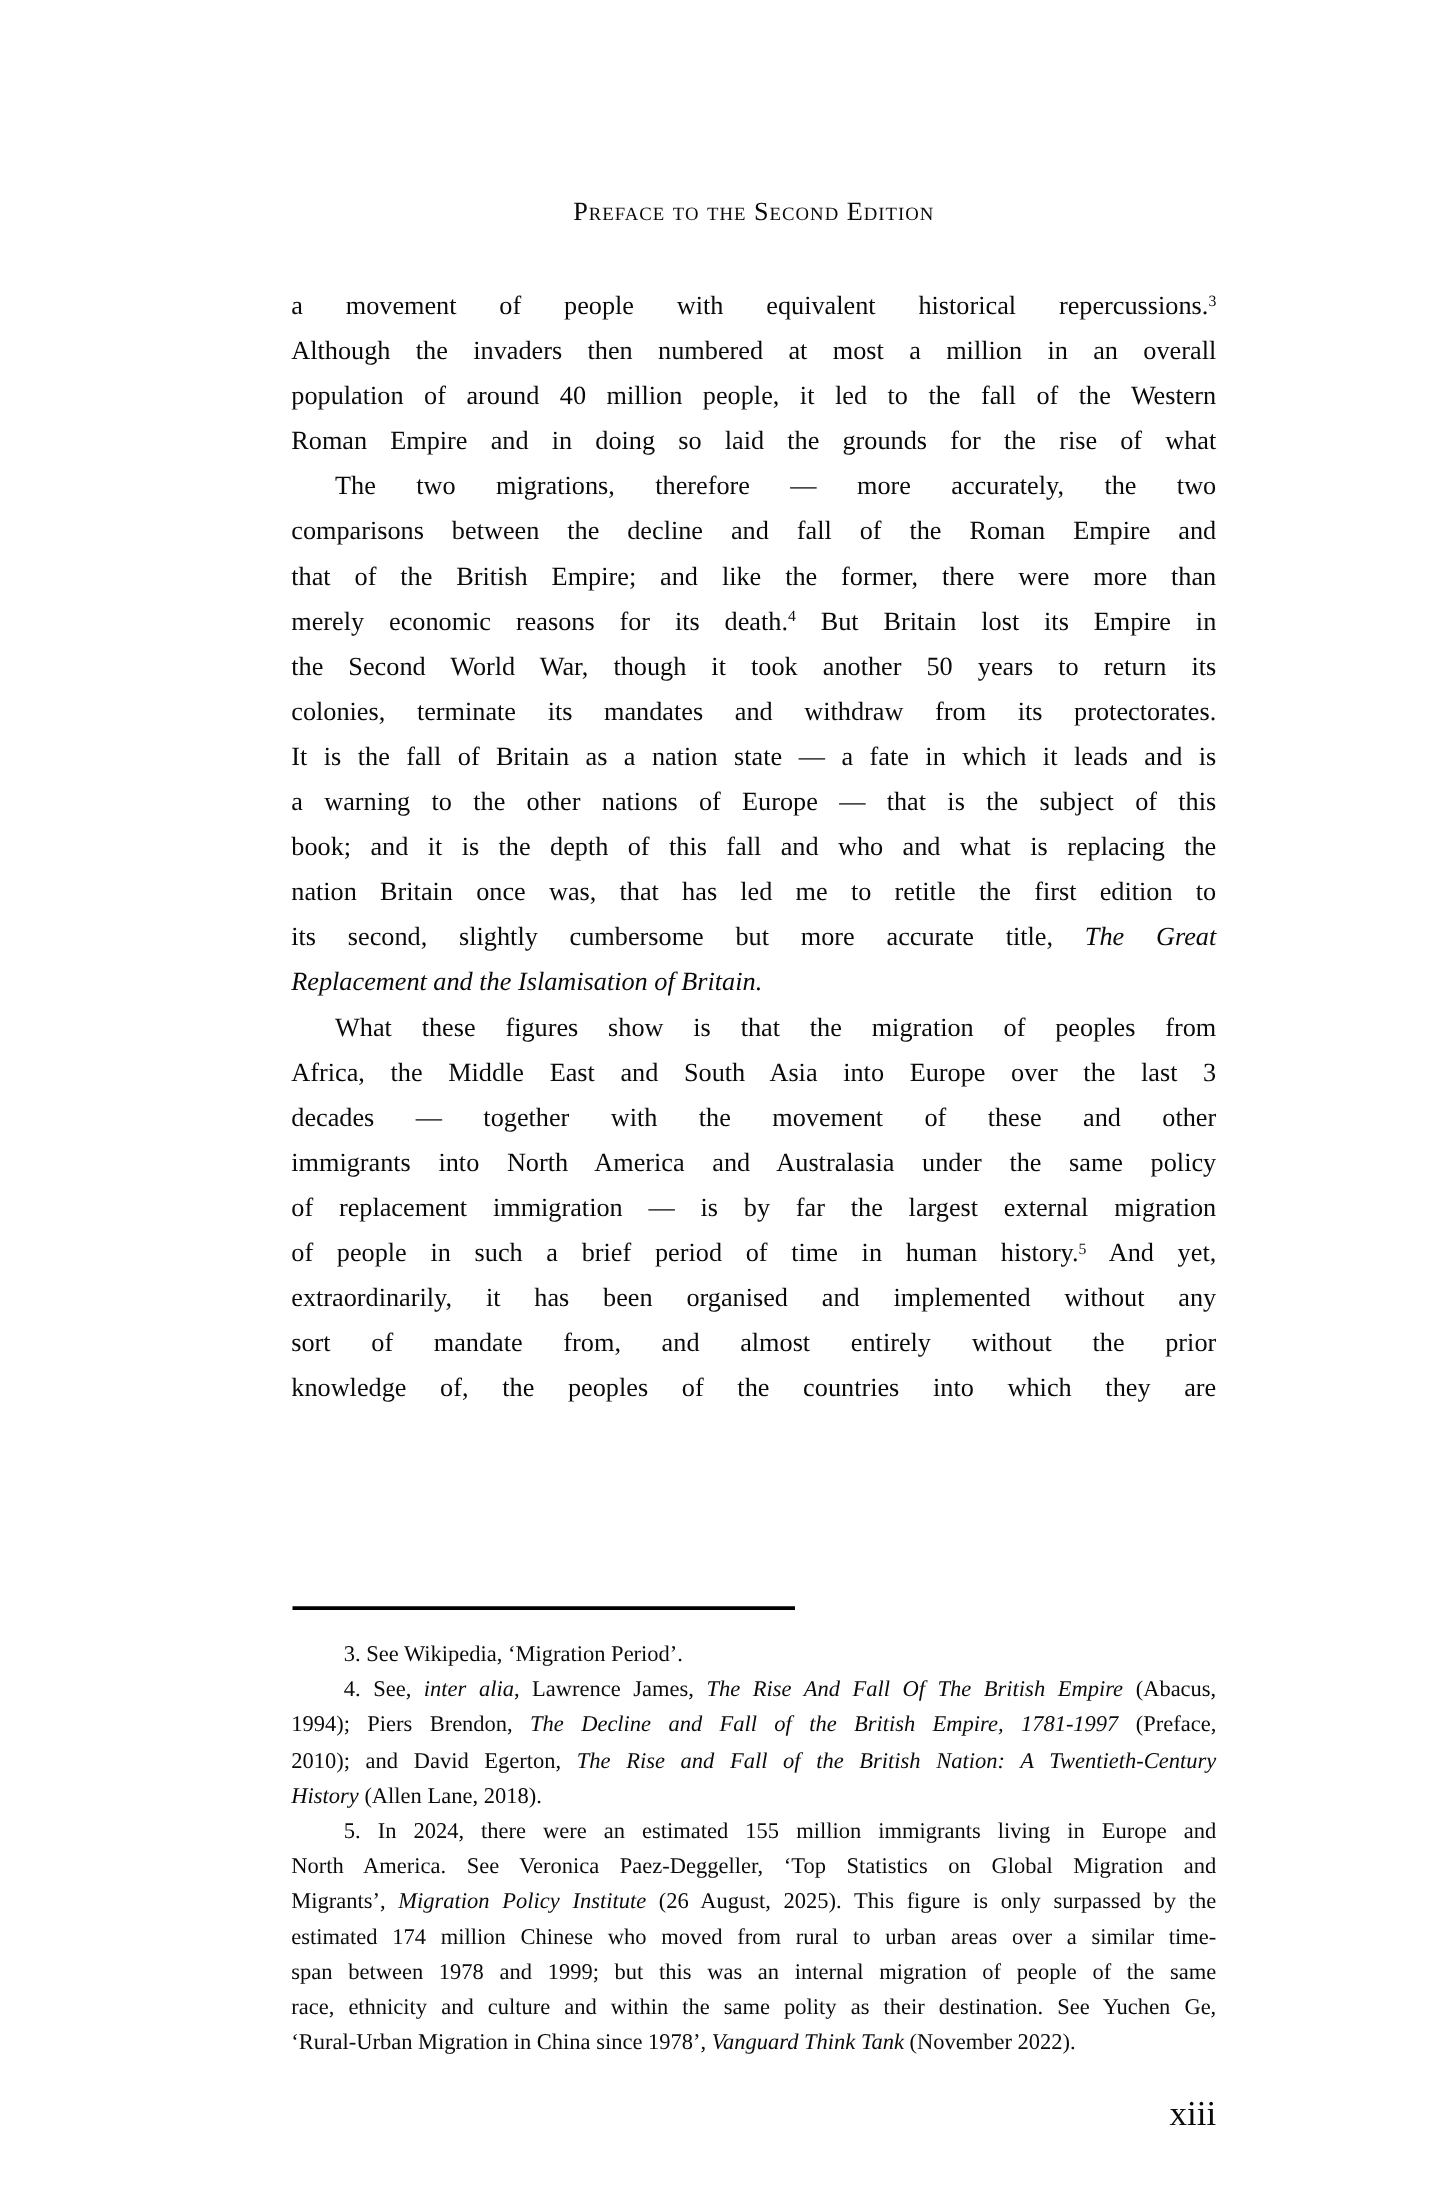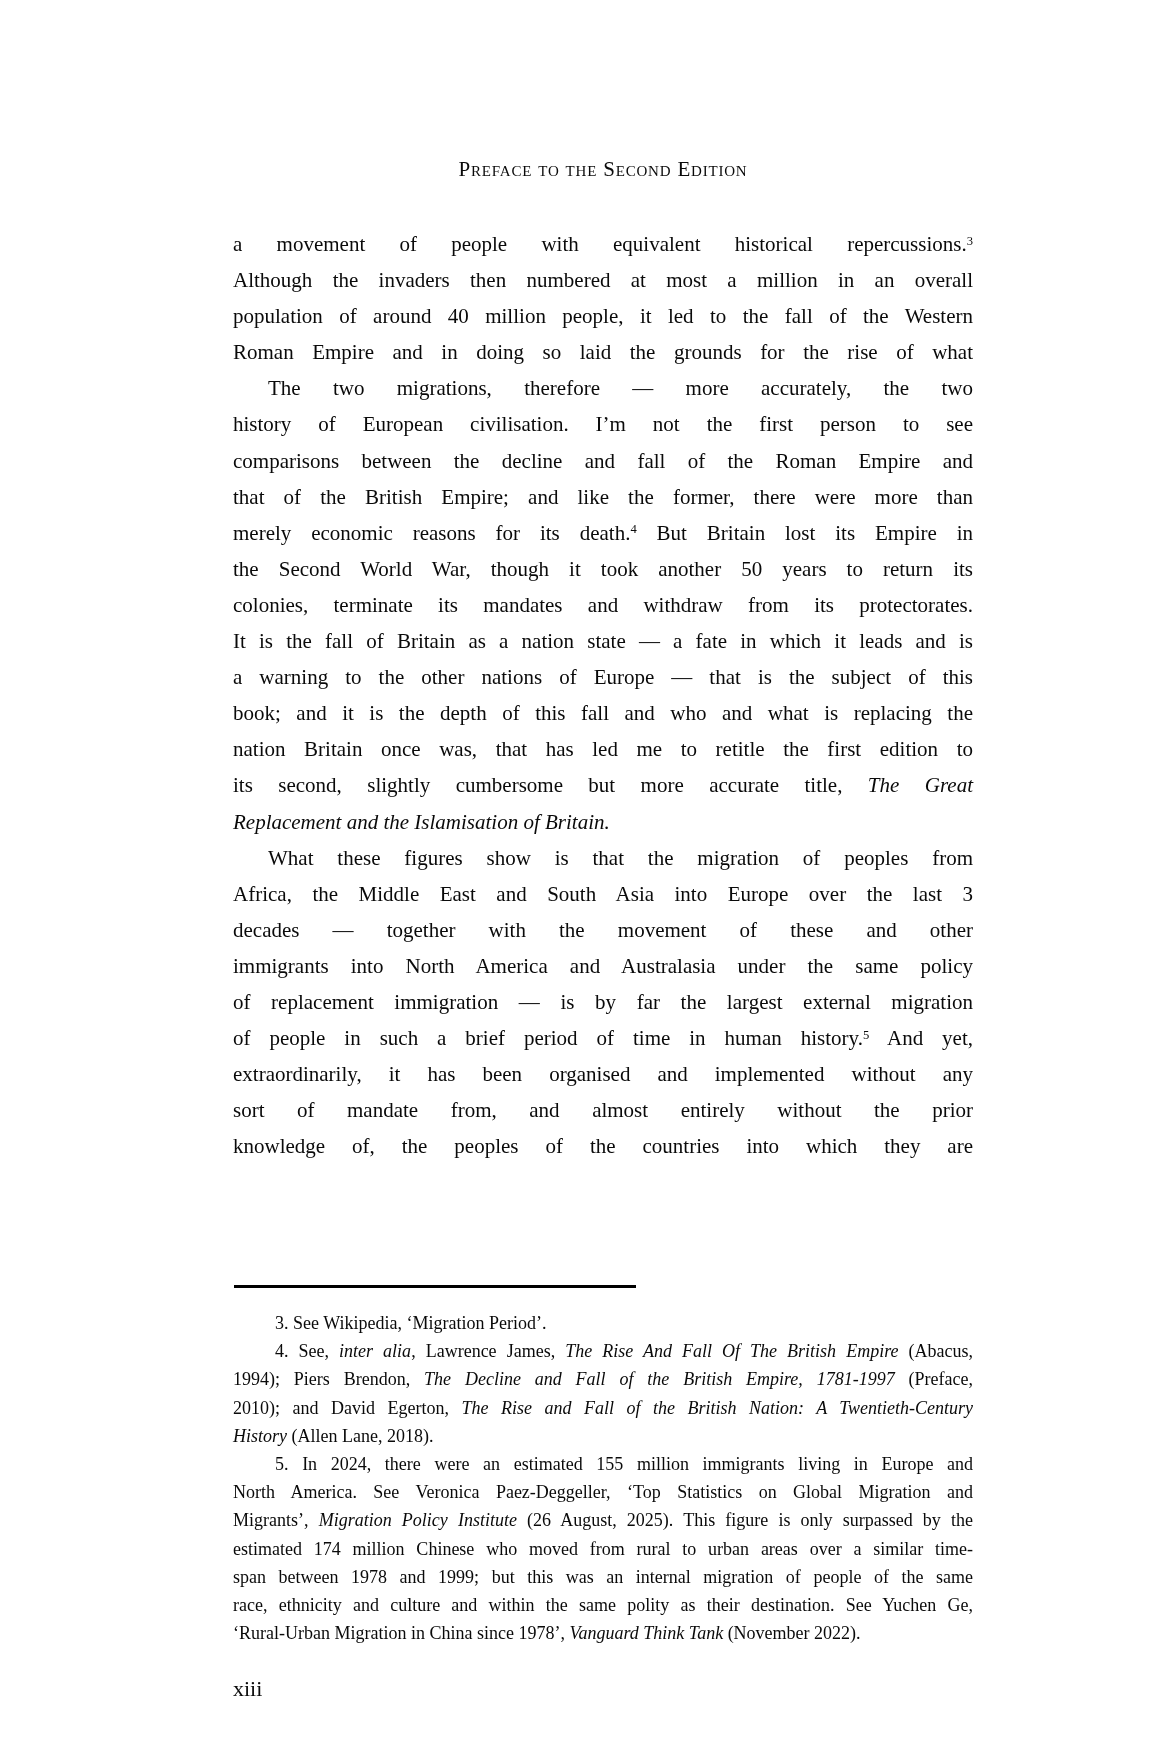--- a/index.html
+++ b/index.html
@@ -70,38 +70,37 @@
     width: 100%;
     font-size: 18px;
     line-height: 28.2px;
   }
   .footnotes .line.indent { text-indent: 42px; }
   .folio {
     position: absolute;
     top: 1618px;
     left: 0;
     width: 100%;
-    text-align: left;
-    font-size: 22px;
+    text-align: right;
+    font-size: 28px;
   }
 </style>
 </head>
 <body>
 
 <div class="page">
   <div class="content">
     <div class="running-head">Preface to the Second Edition</div>
 
     <div class="body-text">
         <div class="line"><span>a movement of people with equivalent historical repercussions.</span><span class="sup">3</span></div>
         <div class="line"><span>Although the invaders then numbered at most a million in an overall</span></div>
         <div class="line"><span>population of around 40 million people, it led to the fall of the Western</span></div>
         <div class="line"><span>Roman Empire and in doing so laid the grounds for the rise of what</span></div>
         <div class="line indent"><span>The two migrations, therefore — more accurately, the two</span></div>
-        <div class="line"><span>history of European civilisation. I’m not the first person to see</span></div>
         <div class="line"><span>comparisons between the decline and fall of the Roman Empire and</span></div>
         <div class="line"><span>that of the British Empire; and like the former, there were more than</span></div>
         <div class="line"><span>merely economic reasons for its death.</span><span class="sup">4</span><span> But Britain lost its Empire in</span></div>
         <div class="line"><span>the Second World War, though it took another 50 years to return its</span></div>
         <div class="line"><span>colonies, terminate its mandates and withdraw from its protectorates.</span></div>
         <div class="line"><span>It is the fall of Britain as a nation state — a fate in which it leads and is</span></div>
         <div class="line"><span>a warning to the other nations of Europe — that is the subject of this</span></div>
         <div class="line"><span>book; and it is the depth of this fall and who and what is replacing the</span></div>
         <div class="line"><span>nation Britain once was, that has led me to retitle the first edition to</span></div>
         <div class="line"><span>its second, slightly cumbersome but more accurate title, </span><span class="italic">The Great</span></div>

